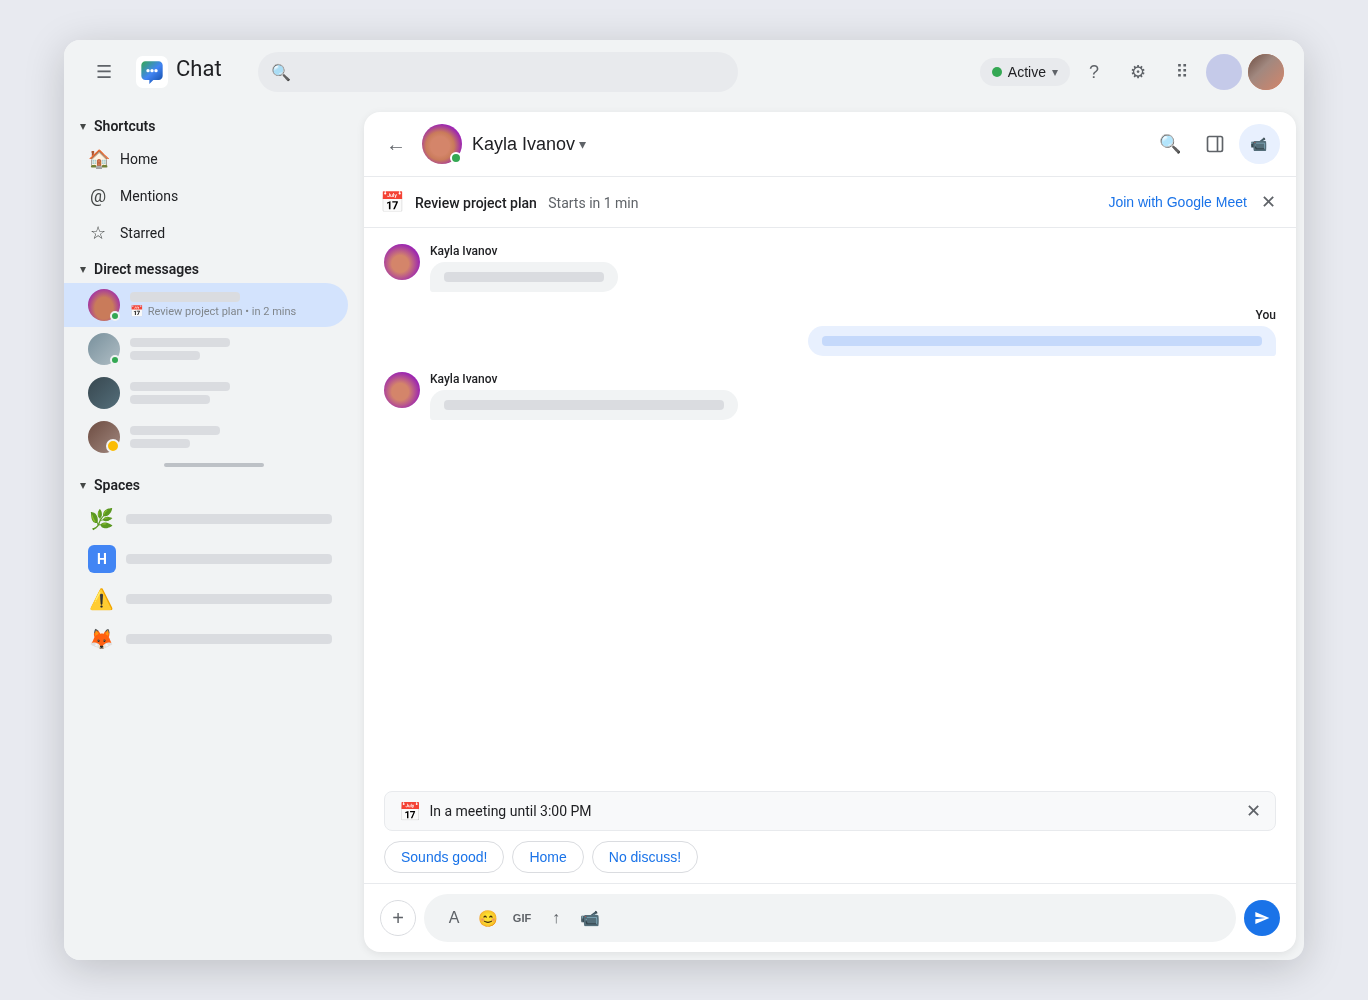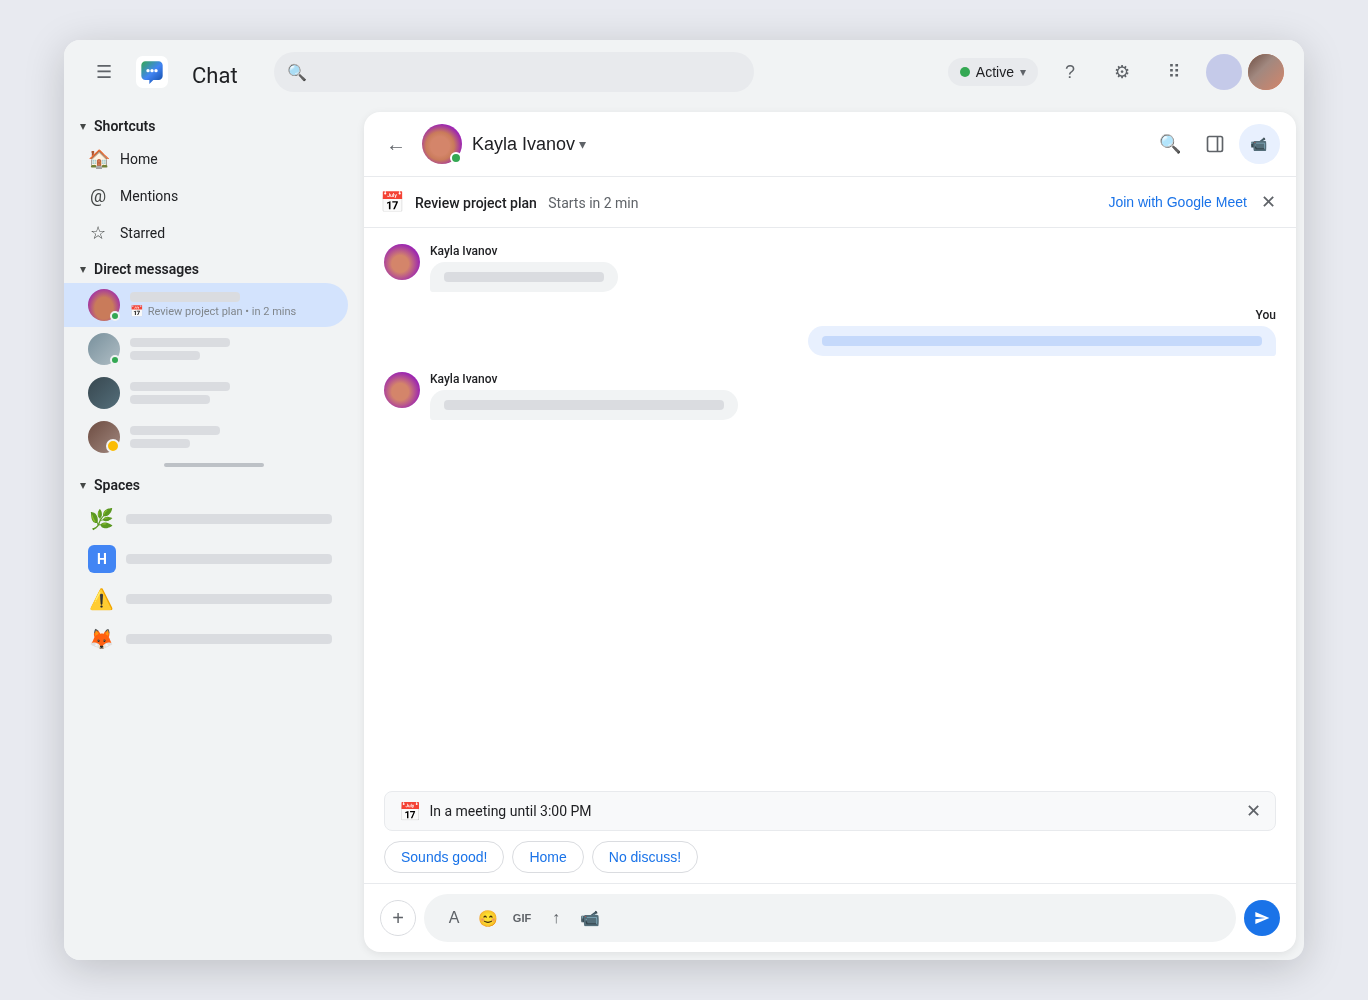--- a/index.html
+++ b/index.html
@@ -40,22 +40,22 @@
     .menu-icon {
       cursor: pointer;
       color: #5f6368;
       font-size: 20px;
       padding: 8px;
       border-radius: 50%;
     }
 
     .app-logo {
       display: flex;
-      align-items: flex-end;
-      gap: 24px;
+      align-items: flex-start;
+      gap: 8px;
     }
     .chat-logo-svg {
       width: 32px;
       height: 32px;
     }
     .app-title {
       font-size: 22px;
       color: #202124;
       font-weight: 400;
     }
@@ -78,21 +78,21 @@
       background: transparent;
       outline: none;
       font-size: 14px;
       color: #202124;
       width: 100%;
     }
 
     .top-right {
       display: flex;
       align-items: center;
-      gap: 12px;
+      gap: 4px;
       margin-left: auto;
     }
 
     .status-btn {
       display: flex;
       align-items: center;
       gap: 6px;
       background: #e8eaed;
       border: none;
       border-radius: 20px;
@@ -811,21 +811,21 @@
             <span>📹</span>
           </button>
         </div>
       </div>
 
       <div class="meeting-banner">
         <span class="meeting-icon">📅</span>
         <div class="meeting-info">
           <span class="meeting-title">Review project plan</span>
           <span class="meeting-time"> &nbsp;</span>
-          <span class="meeting-time">Starts in 2 min</span>
+          <span class="meeting-time">Starts in 1 min</span>
         </div>
         <button class="join-btn">Join with Google Meet</button>
         <button class="close-banner-btn">✕</button>
       </div>
 
       <div class="messages-area">
 
         <div class="message-group">
           <div class="msg-avatar">
             <div style="width:36px;height:36px;border-radius:50%;background:radial-gradient(ellipse at 45% 55%, #d4856a 30%, #9c27b0 70%, #e040fb 100%);"></div>

